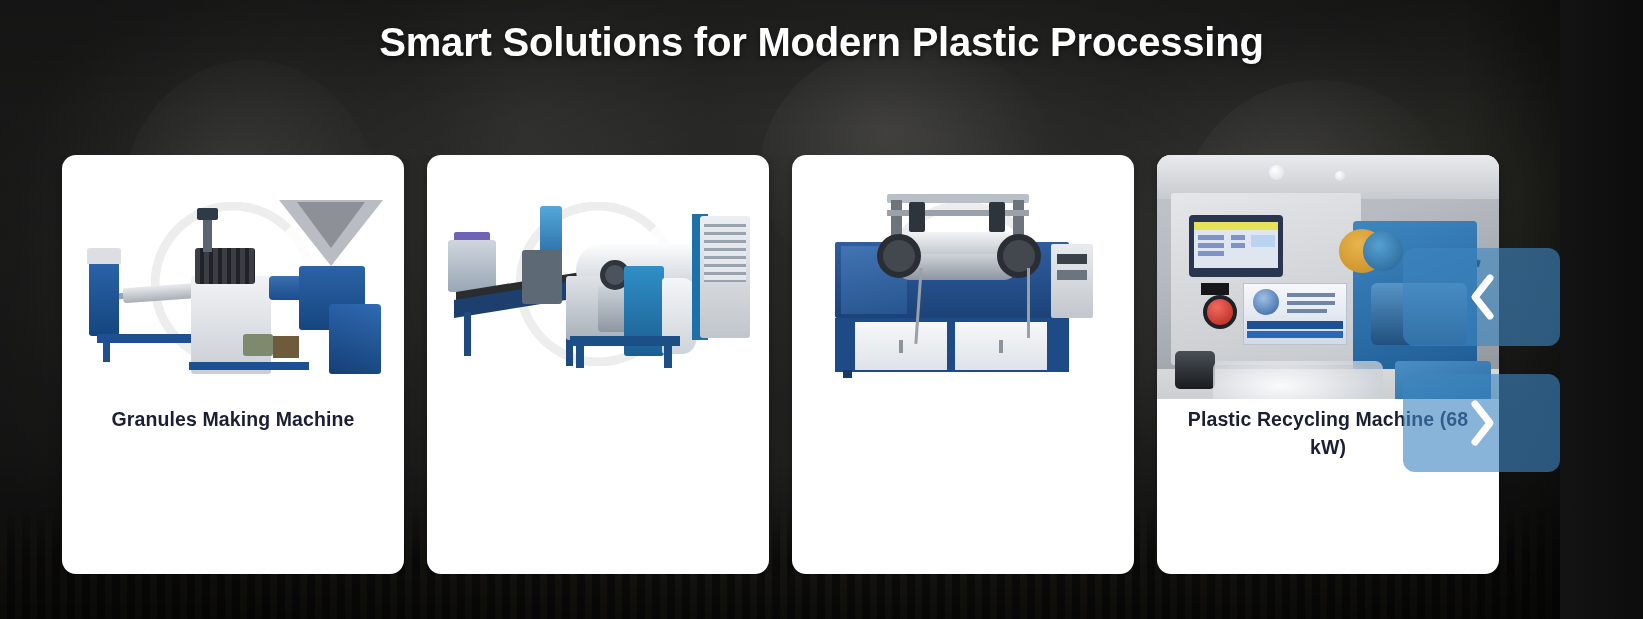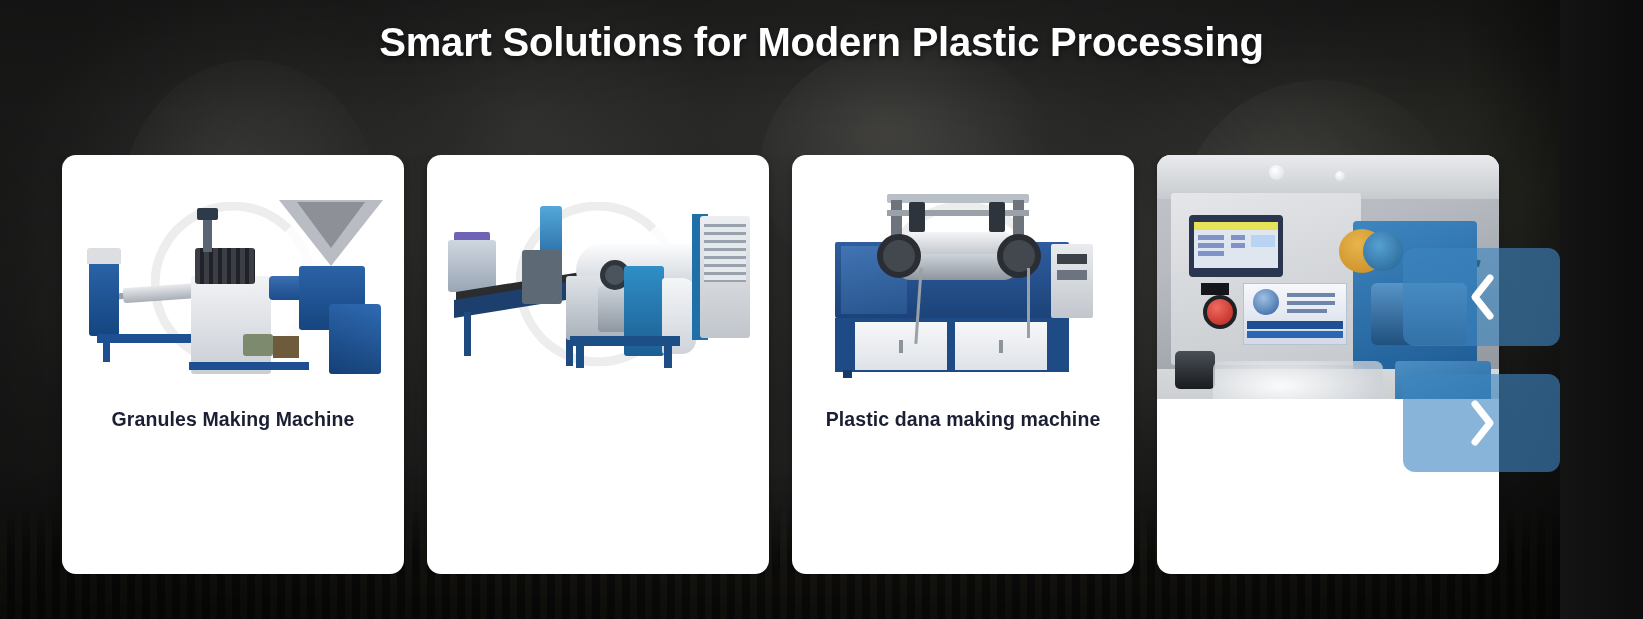--- a/index.html
+++ b/index.html
@@ -349,21 +349,20 @@
           <i class="lower"></i>
             <i class="dr1"></i>
             <i class="dr2"></i>
           <i class="h1"></i>
             <i class="h2"></i>
           <i class="rod1"></i>
             <i class="rod2"></i>
             <i class="foot"></i>
         </div>
       </div>
-      <div class="card-title">Plastic dana making machine</div>
     </div>
 
     <div class="card flush">
       <div class="card-img">
         <div class="c4wrap c4">
           <div class="c4bg"></div>
           <div class="tophi"></div>
           <div class="lamp1"></div>
             <div class="lamp2"></div>
           <div class="cabinet"></div>
@@ -390,20 +389,21 @@
           <div class="bluem"></div>
           <div class="hand"></div>
             <div class="hand2"></div>
           <div class="drum"></div>
           <div class="floor"></div>
           <div class="pump"></div>
           <div class="bags"></div>
           <div class="blueb"></div>
         </div>
       </div>
+      <div class="card-title">Plastic Recycling Machine (68 kW)</div>
     </div>
 
   </div>
 </div>
 
 <div class="navs">
   <div class="nav prev">
     <svg width="30" height="50" viewBox="0 0 30 50">
       <path d="M23 6 L8 25 L23 44" fill="none" stroke="#ffffff" stroke-width="7" stroke-linecap="round" stroke-linejoin="round"></path>
     </svg>

